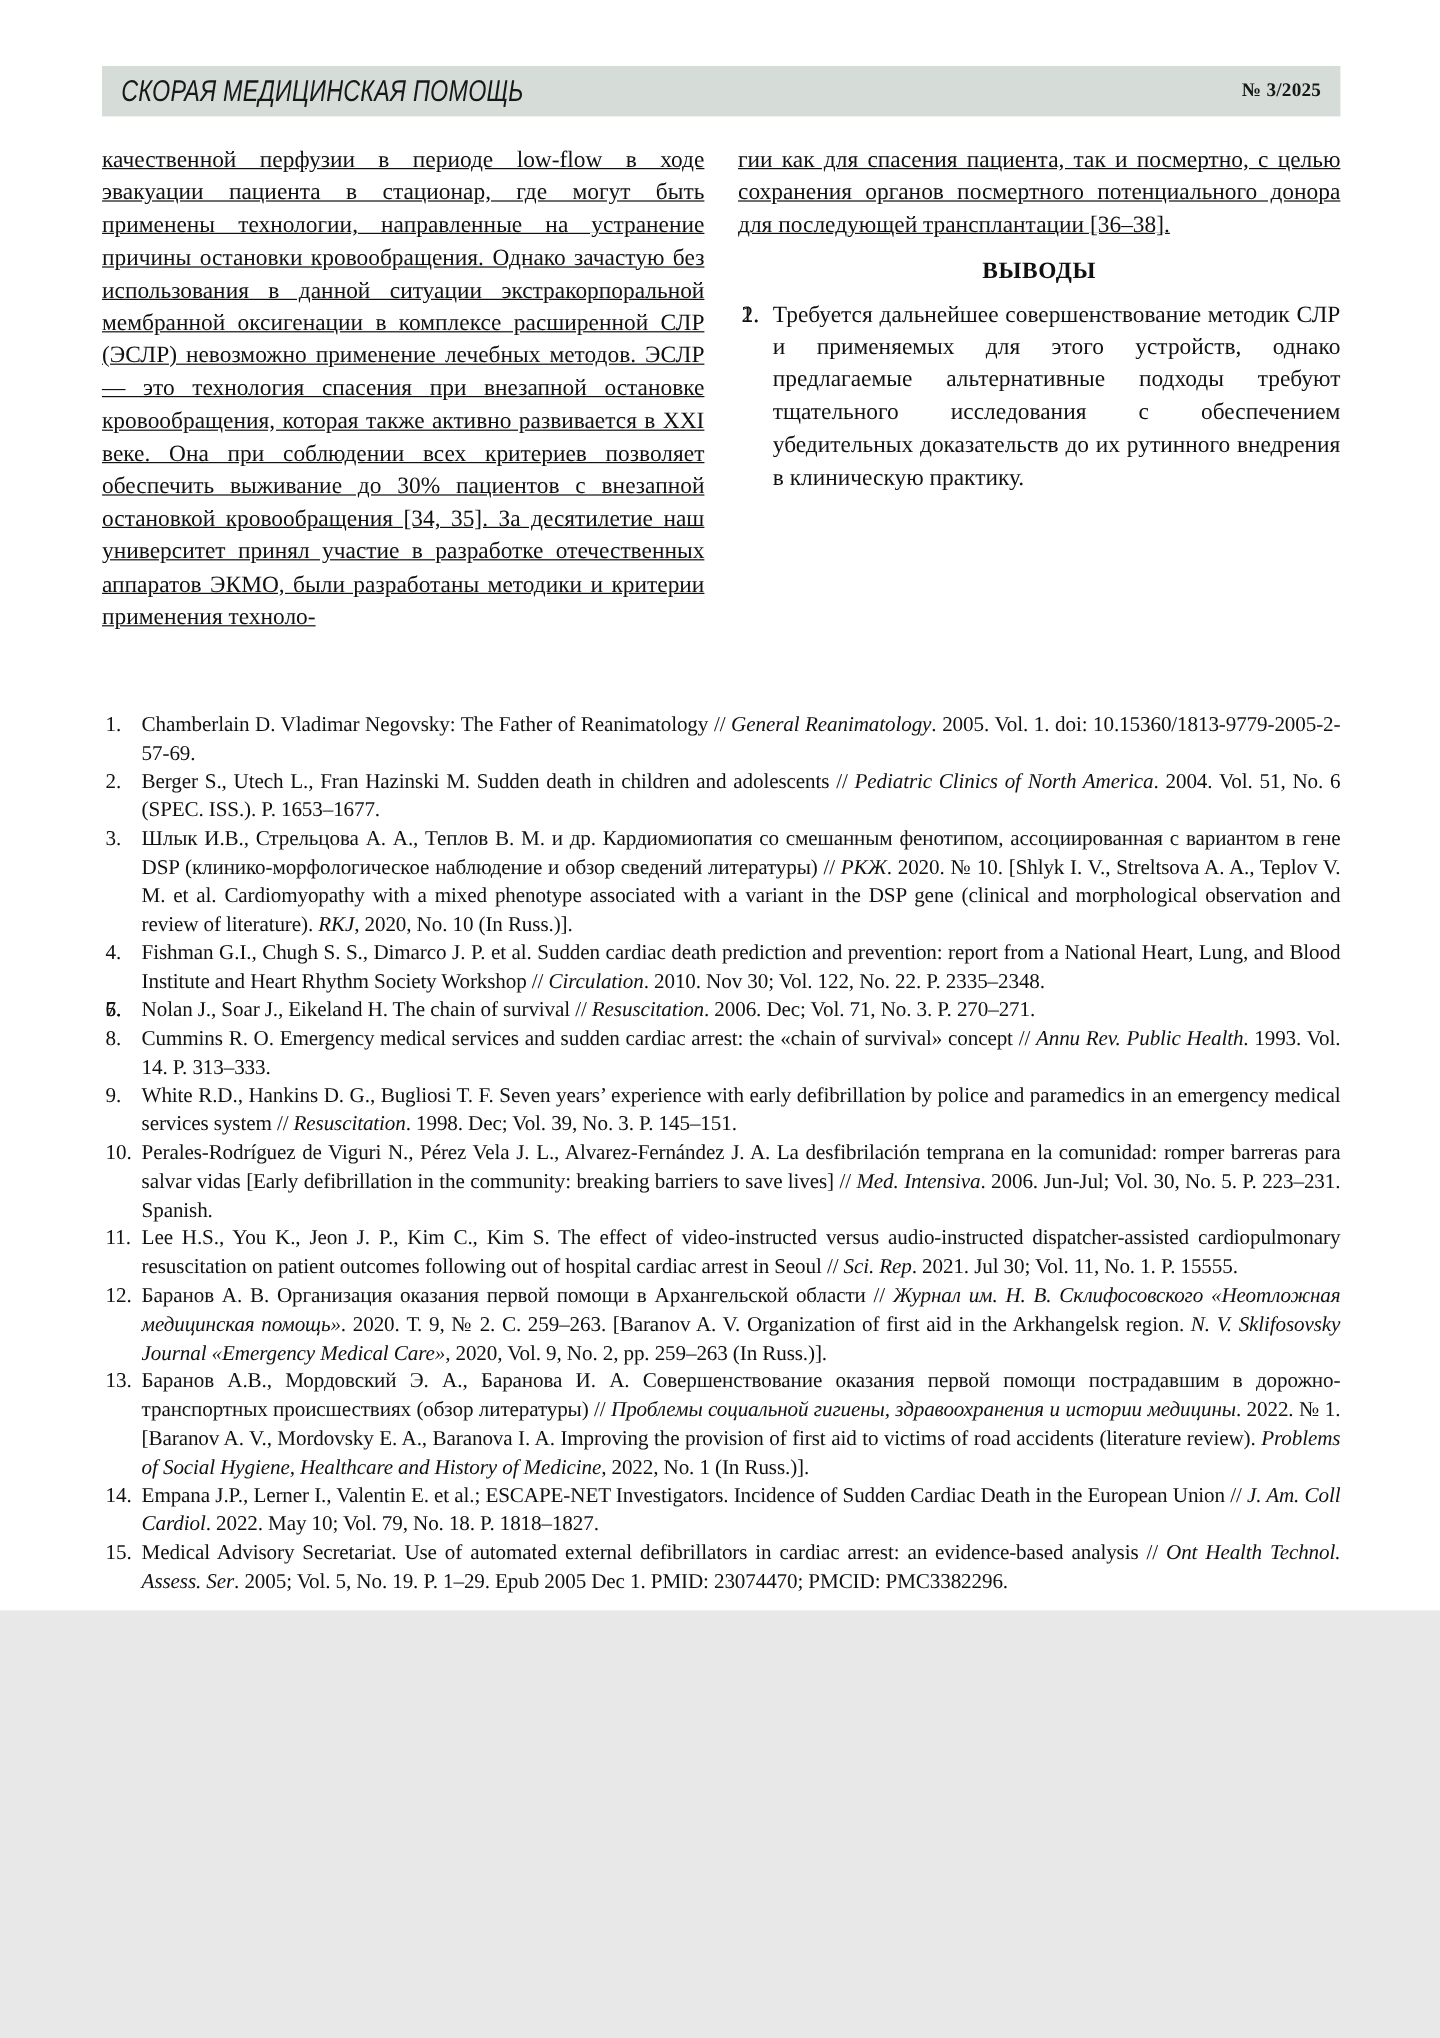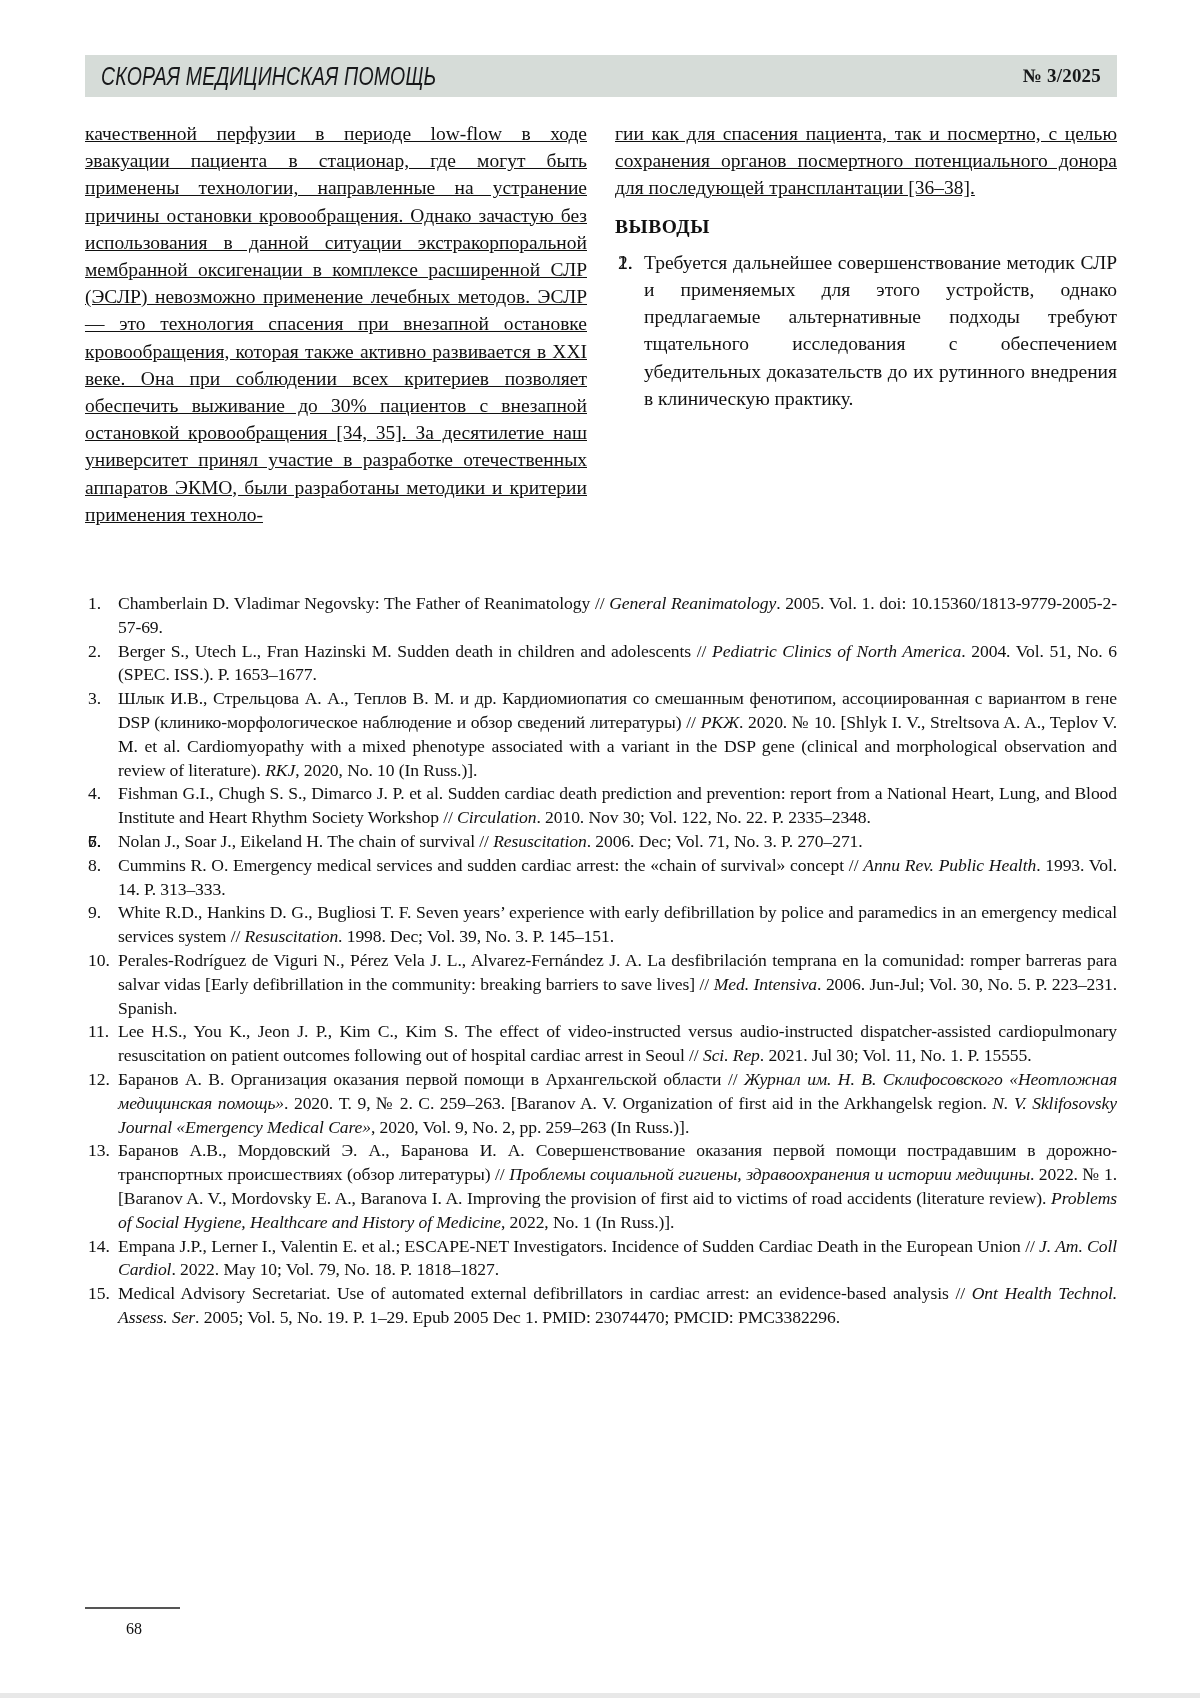--- a/index.html
+++ b/index.html
@@ -1,38 +1,38 @@
 <!DOCTYPE html>
 <html><head>
 <meta charset="utf-8">
 <style>
   html,body{margin:0;padding:0;}
   body{background:#e8e8e8;}
   .page{
-    position:relative;width:1200px;height:1693px;margin:0 auto;background:#ffffff;
+    position:relative;width:1200px;height:1342px;margin:0 auto;background:#ffffff;
     font-family:"Liberation Serif",serif;color:#111;overflow:hidden;
   }
   .header-bar{
     position:absolute;left:85px;top:55px;width:1032px;height:42px;
     background:#d6dcd8;display:flex;align-items:center;justify-content:space-between;
     padding:0 16px;box-sizing:border-box;
   }
   .journal-title{
     font-family:"Liberation Sans",sans-serif;font-style:italic;font-weight:500;
     font-size:25px;letter-spacing:0.2px;white-space:nowrap;
     transform:scaleX(0.78);transform-origin:left center;color:#17181a;
   }
-  .issue-number{font-weight:bold;font-size:19px;color:#17181a;letter-spacing:0.2px;}
+  .issue-number{font-weight:bold;font-size:16px;color:#17181a;letter-spacing:0.2px;}
   .columns{
     position:absolute;left:85px;top:120px;width:1032px;display:flex;gap:28px;
   }
   .col{width:502px;font-size:19.5px;line-height:27.2px;text-align:justify;}
   .col p{margin:0;text-decoration:underline;}
   .conclusions-heading{
-    text-align:left;font-weight:bold;font-size:19.5px;letter-spacing:0.5px;
+    text-align:center;font-weight:bold;font-size:19.5px;letter-spacing:0.5px;
     margin:11px 0 9px 0;
   }
   .concl-item{position:relative;padding-left:29px;text-align:justify;}
   .concl-num{position:absolute;left:3px;top:0;}
   .references{
     position:absolute;left:85px;top:592px;width:1032px;
   }
   .references-heading{
     text-align:center;font-weight:bold;font-size:19.5px;letter-spacing:0.3px;
     margin:0 0 12px 0;

